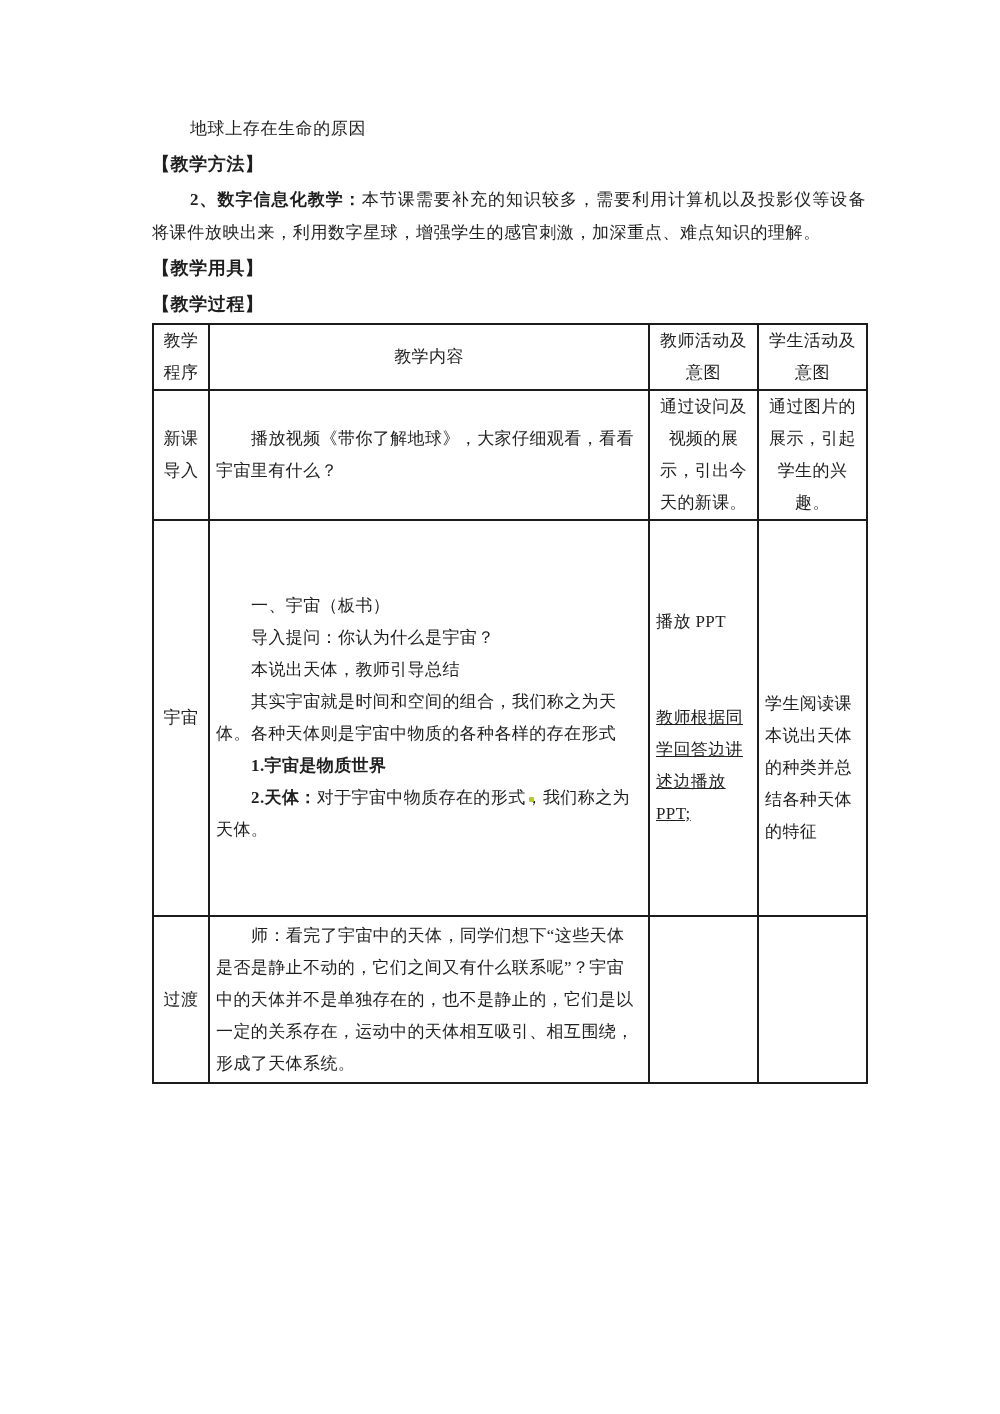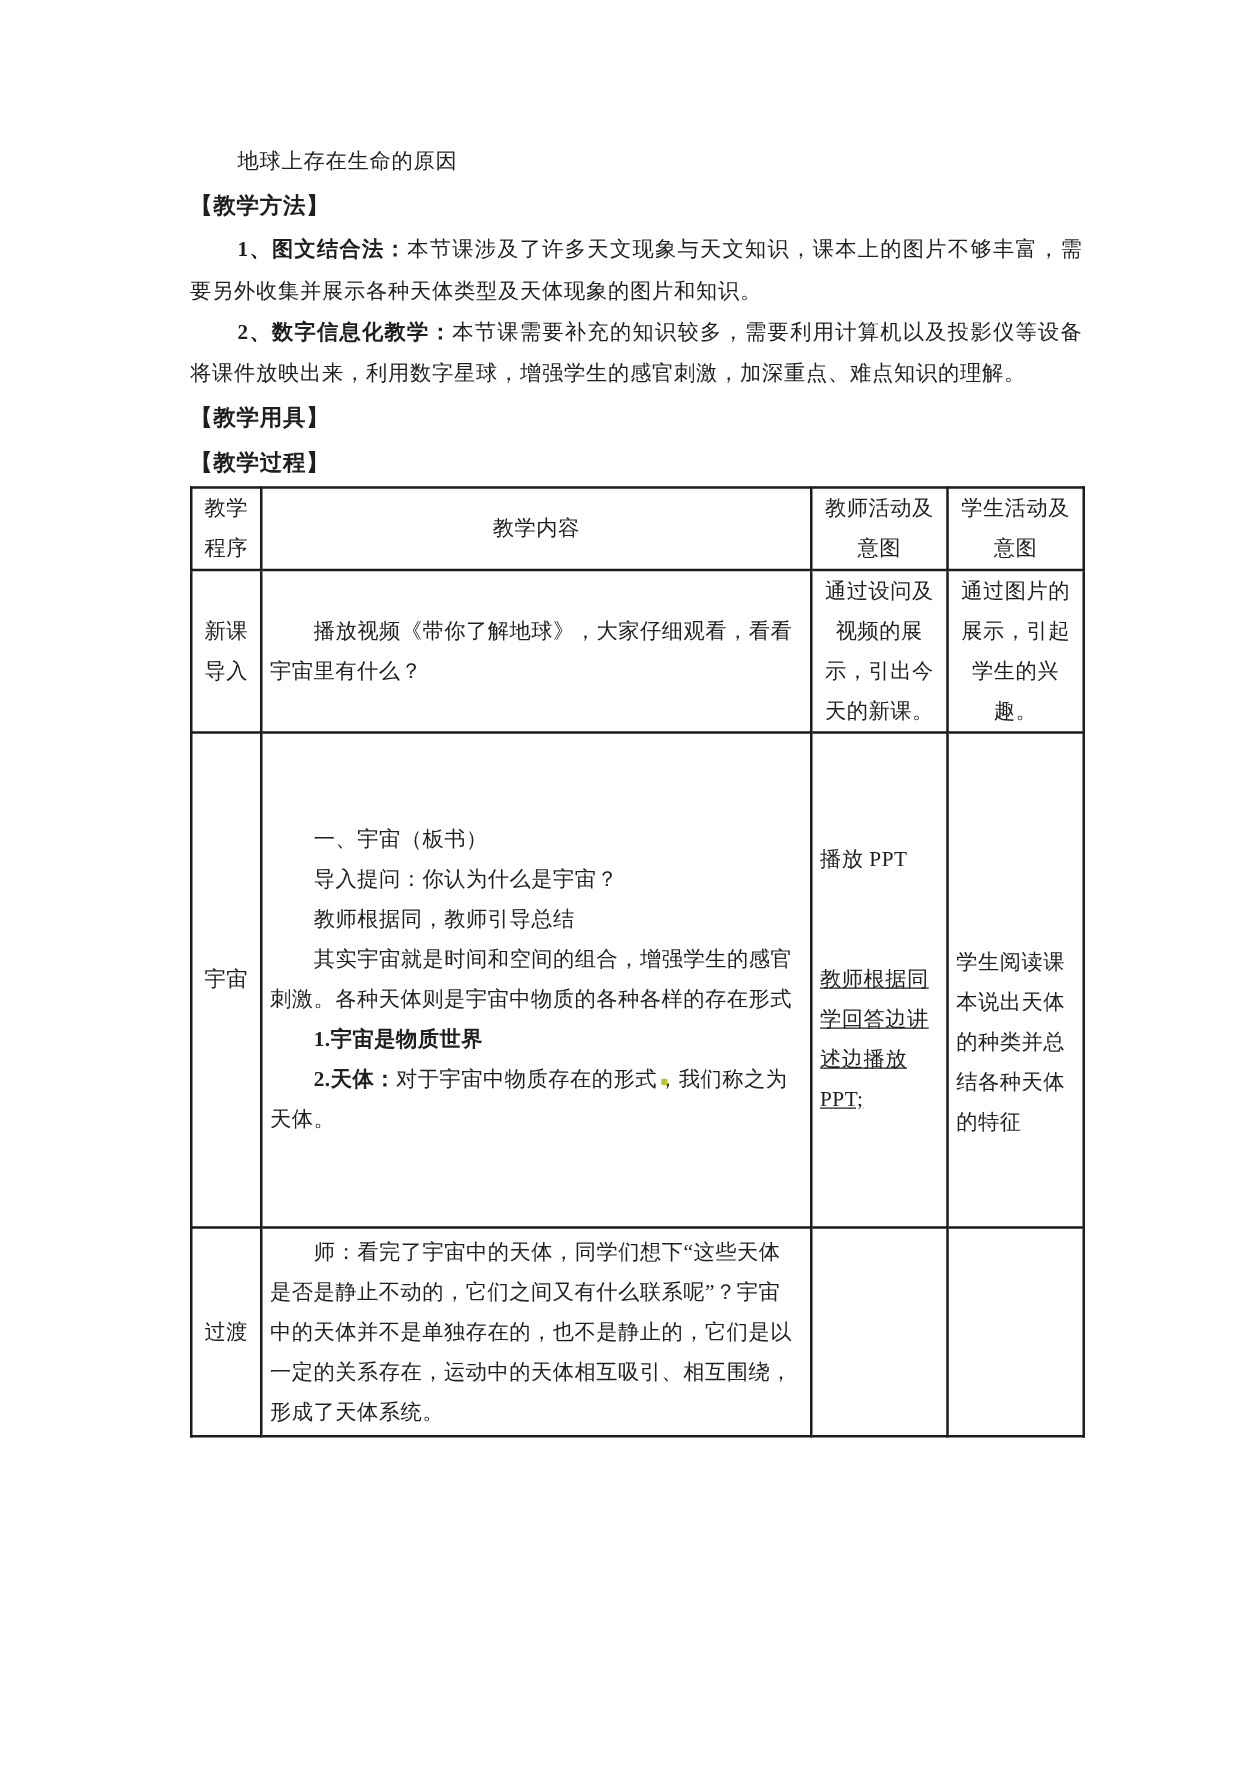--- a/index.html
+++ b/index.html
@@ -82,21 +82,20 @@
 </head>
 <body>
 
 <div class="page">
   <div class="content">
 
     <p class="body ti">地球上存在生命的原因</p>
 
     <h2 class="sec">【教学方法】</h2>
 
-    <p class="body ti"><b>1、图文结合法：</b><span>本节课涉及了许多天文现象与天文知识，课本上的图片不够丰富，需要另外收集并展示各种天体类型及天体现象的图片和知识。</span></p>
 
     <p class="body ti"><b>2、数字信息化教学：</b><span>本节课需要补充的知识较多，需要利用计算机以及投影仪等设备将课件放映出来，利用数字星球，增强学生的感官刺激，加深重点、难点知识的理解。</span></p>
 
     <h2 class="sec">【教学用具】</h2>
 
 
     <h2 class="sec">【教学过程】</h2>
 
     <table class="lesson">
       <colgroup>
@@ -131,22 +130,22 @@
 展示，引起
 学生的兴
 趣。</td>
       </tr>
 
       <tr class="r2">
         <td class="stage">宇宙</td>
         <td class="vtop content-r2">
           <p class="cl ti2">一、宇宙（板书）</p>
           <p class="cl ti2">导入提问：你认为什么是宇宙？</p>
-          <p class="cl ti2">教师根据同，教师引导总结</p>
-          <p class="cl ti2">其实宇宙就是时间和空间的组合，增强学生的感官刺激。各种天体则是宇宙中物质的各种各样的存在形式</p>
+          <p class="cl ti2">本说出天体，教师引导总结</p>
+          <p class="cl ti2">其实宇宙就是时间和空间的组合，我们称之为天体。各种天体则是宇宙中物质的各种各样的存在形式</p>
           <p class="cl ti2"><b>1.宇宙是物质世界</b></p>
           <p class="cl ti2"><b>2.天体：</b><span>对于宇宙中物质存在的形式</span><span class="ydot">，</span><span>我们称之为天体。</span></p>
         </td>
         <td class="vtop">
           <div class="teach-top">播放 PPT</div>
           <div class="teach-more">教师根据同
 学回答边讲
 述边播放
 PPT;</div>
         </td>

